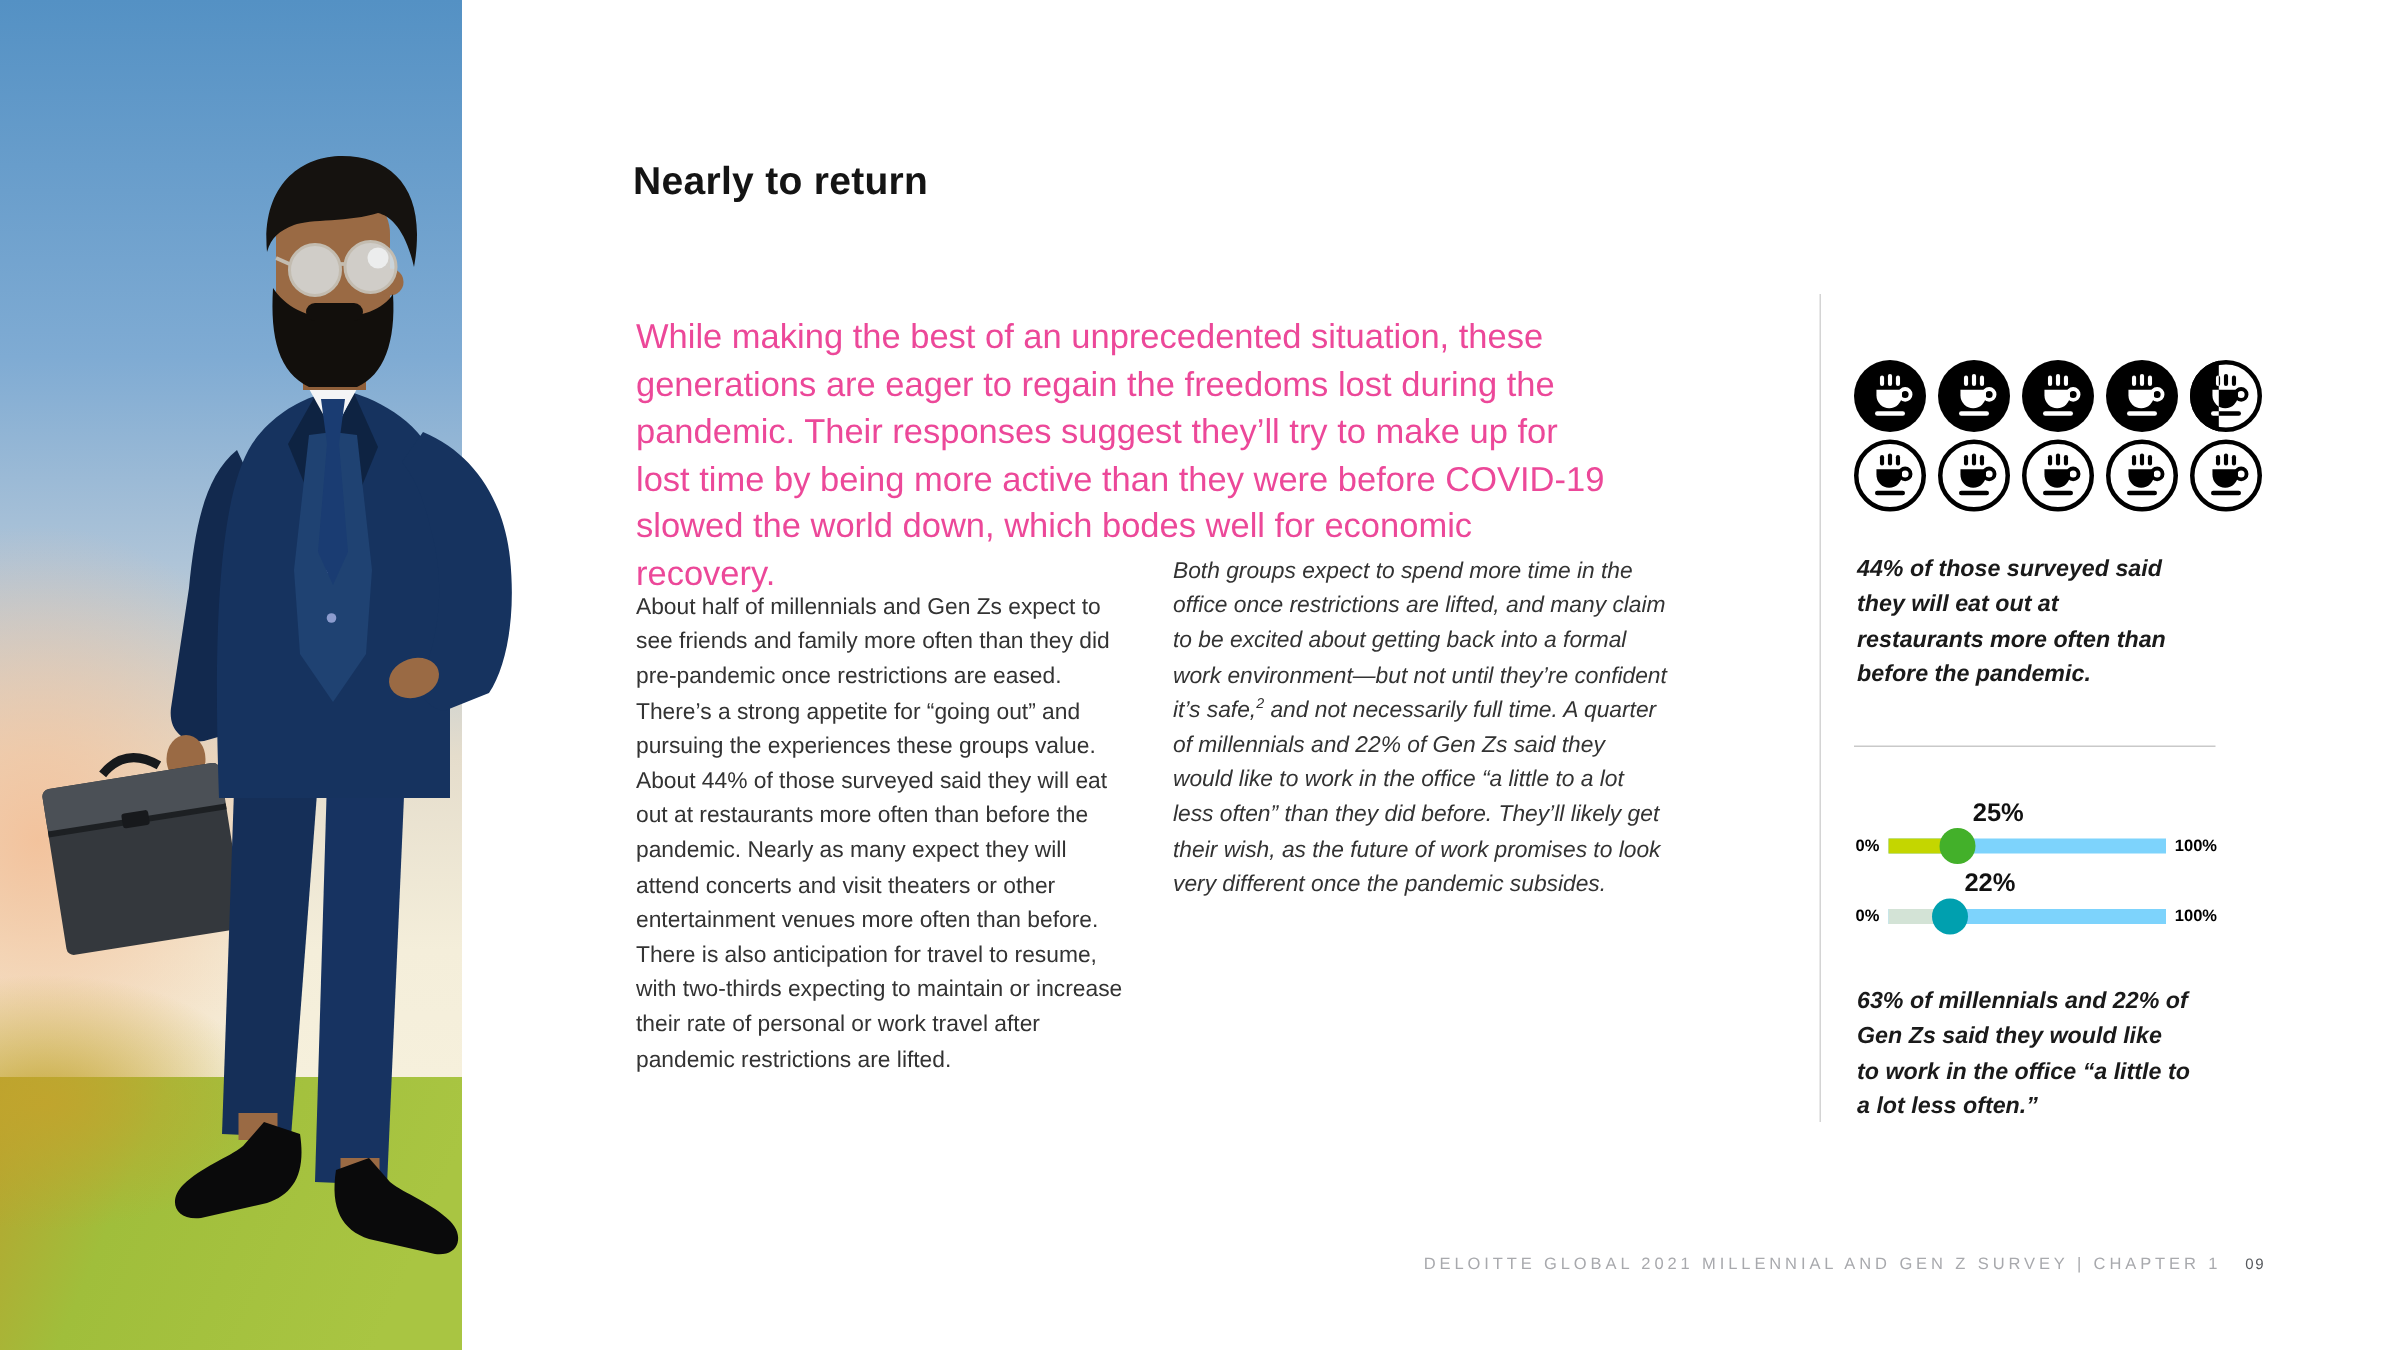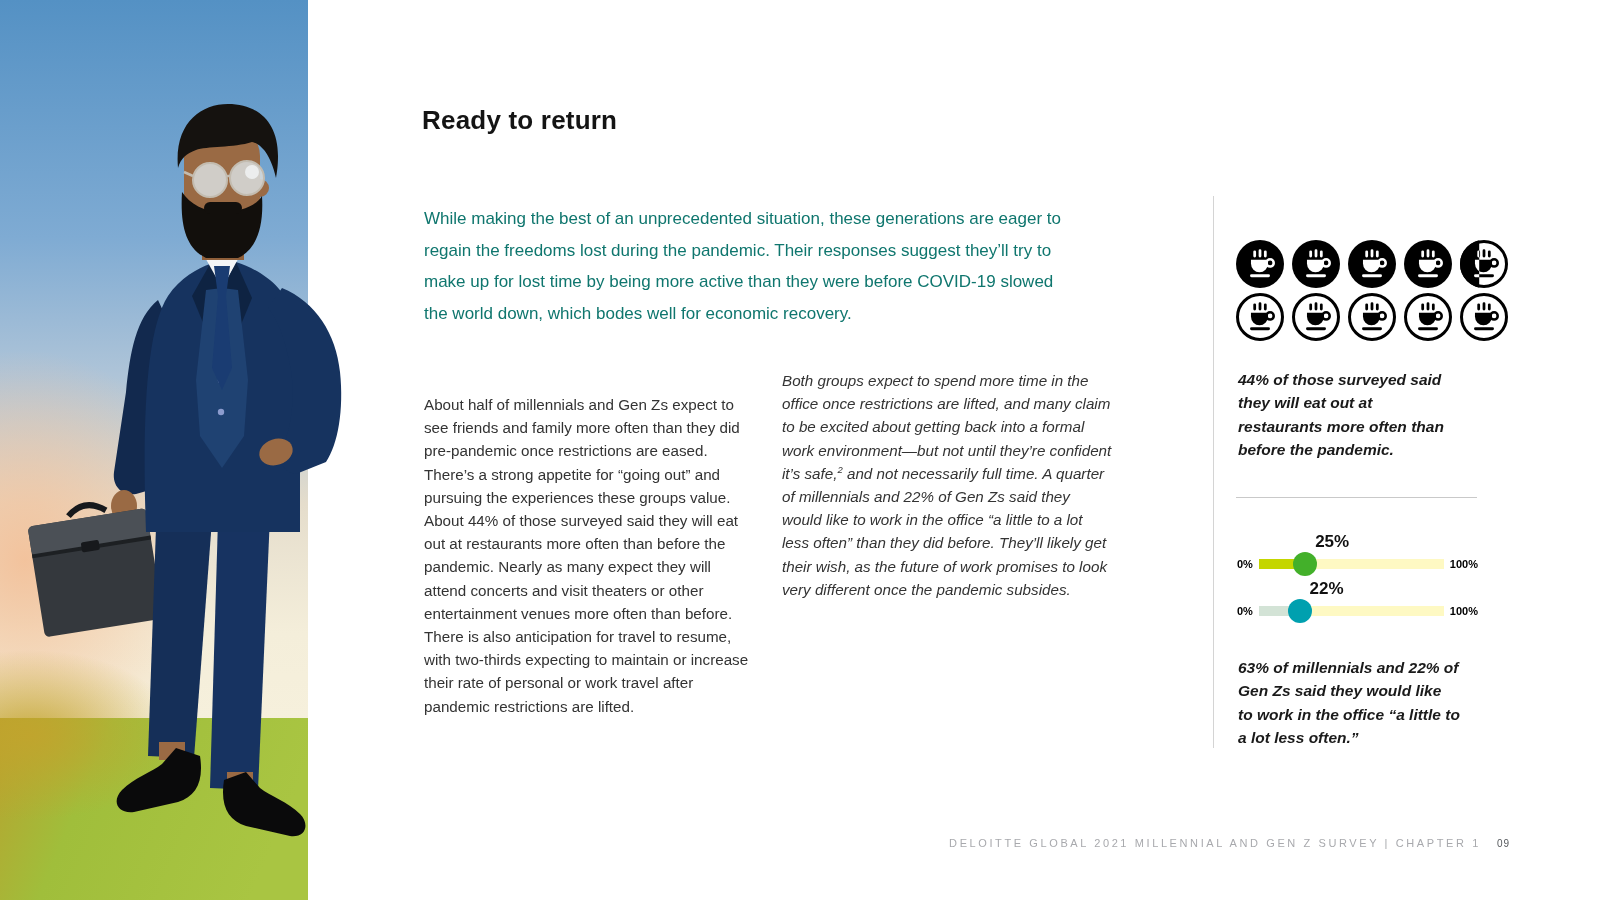--- a/index.html
+++ b/index.html
@@ -12,21 +12,21 @@
   
   .illustration{position:absolute;left:0;top:0;width:345px;height:900px;}
   
   .page-title{
     position:absolute;left:422px;top:88px;
     font-size:26px;font-weight:800;color:#141414;letter-spacing:.2px;
   }
   
   .intro{
     position:absolute;left:424px;top:186px;width:655px;
-    font-size:17px;line-height:31.5px;color:#0f766e;font-weight:400;
+    font-size:23px;line-height:31.5px;color:#ec4899;font-weight:400;
   }
   
   .body-col{
     position:absolute;top:369px;width:330px;
     font-size:15.2px;line-height:23.2px;color:#333;
   }
   .col1{left:424px;margin-top:24px;}
   .col2{left:782px;font-style:italic;}
   .col2 sup{font-size:9.5px;line-height:0;}
   
@@ -47,21 +47,21 @@
   .sidebar-stat{
     position:absolute;left:1238px;
     font-size:15.5px;font-weight:bold;line-height:23.3px;color:#1a1a1a;font-style:italic;
   }
   .stat1{top:368px;width:218px;}
   .stat2{top:656px;width:222px;}
   .hdivider{position:absolute;left:1236px;top:497px;width:241px;height:1px;background:#c9c9c9;}
   .sliders{position:absolute;left:1237px;top:532px;width:241px;}
   .slider{display:flex;align-items:center;gap:6px;padding-top:26px;margin-bottom:9px;}
   .s-min,.s-max{font-size:11px;font-weight:bold;color:#000;white-space:nowrap;}
-  .s-track{position:relative;flex:1;height:10px;background:#fef9c3;}
+  .s-track{position:relative;flex:1;height:10px;background:#7dd3fc;}
   .s-fill{position:absolute;left:0;top:0;height:100%;}
   .s-knob{position:absolute;top:50%;width:24px;height:24px;border-radius:50%;transform:translate(-50%,-50%);}
   .s-value{position:absolute;top:-27px;font-size:17px;font-weight:bold;color:#111;white-space:nowrap;}
   
   .footer{
     position:absolute;top:837px;right:90px;
     display:flex;align-items:flex-end;gap:16px;
   }
   .footer-text{font-size:11px;letter-spacing:2.6px;color:#a8a9ad;}
   .footer-page{font-size:10px;font-weight:normal;color:#55585c;letter-spacing:1px;}
@@ -144,21 +144,21 @@
     <g>
       <path d="M193 176 L184 172" stroke="#c3bcb0" stroke-width="2.5"></path>
       <path d="M226 176 L231 176" stroke="#c3bcb0" stroke-width="2.5"></path>
       <circle cx="210" cy="180" r="17" fill="#d7dbdb" fill-opacity="0.88" stroke="#c3bcb0" stroke-width="2"></circle>
       <circle cx="247" cy="178" r="17" fill="#d7dbdb" fill-opacity="0.88" stroke="#c3bcb0" stroke-width="2"></circle>
       <circle cx="252" cy="172" r="7" fill="#eef1f1" fill-opacity="0.9"></circle>
     </g>
   </svg>
 </div>
 
-<h1 class="page-title">Ready to return</h1>
+<h1 class="page-title">Nearly to return</h1>
 
 <p class="intro">While making the best of an unprecedented situation, these generations are eager to regain the freedoms lost during the pandemic. Their responses suggest they’ll try to make up for lost time by being more active than they were before COVID-19 slowed the world down, which bodes well for economic recovery.</p>
 
 <div class="body-col col1">About half of millennials and Gen Zs expect to see friends and family more often than they did pre-pandemic once restrictions are eased. There’s a strong appetite for “going out” and pursuing the experiences these groups value. About 44% of those surveyed said they will eat out at restaurants more often than before the pandemic. Nearly as many expect they will attend concerts and visit theaters or other entertainment venues more often than before. There is also anticipation for travel to resume, with two-thirds expecting to maintain or increase their rate of personal or work travel after pandemic restrictions are lifted.</div>
 
 <div class="body-col col2"><span>Both groups expect to spend more time in the office once restrictions are lifted, and many claim to be excited about getting back into a formal work environment—but not until they’re confident it’s safe,</span><sup>2</sup><span> and not necessarily full time. A quarter of millennials and 22% of Gen Zs said they would like to work in the office “a little to a lot less often” than they did before. They’ll likely get their wish, as the future of work promises to look very different once the pandemic subsides.</span></div>
 
 <div class="vrule"></div>
 
 <div class="cup-grid" id="cup-grid">

